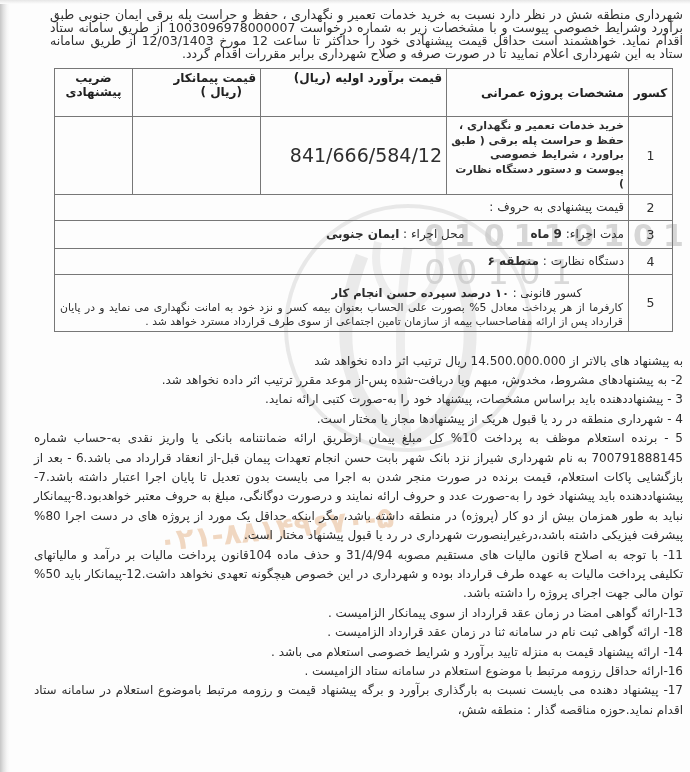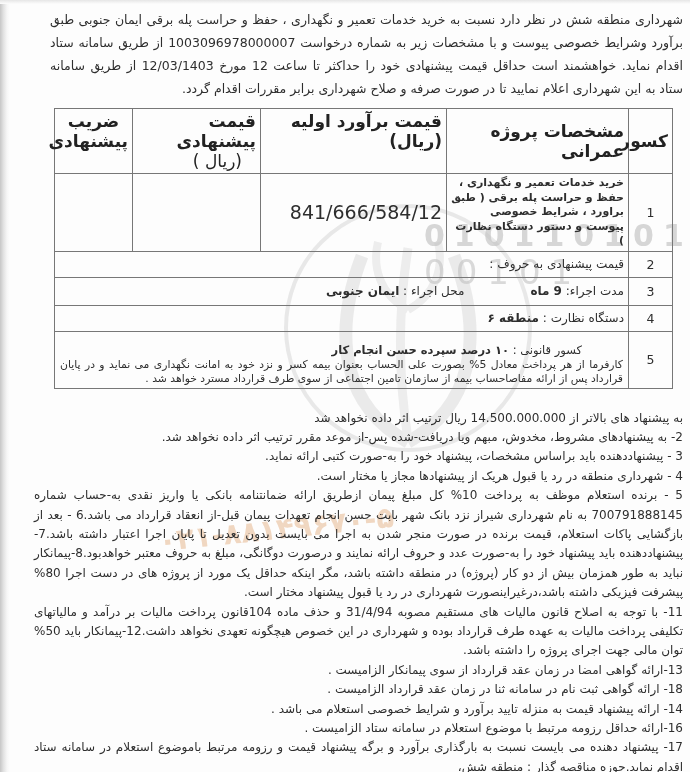--- a/index.html
+++ b/index.html
@@ -18,31 +18,31 @@
     letter-spacing:9px;color:#c2c2c2;opacity:.65;}
   .wm-digits2{position:absolute;left:424px;top:252px;font-weight:normal;font-size:34px;
     letter-spacing:10px;color:#c2c2c2;opacity:.6;}
   .wm-brand{position:absolute;left:243px;top:400px;font-weight:bold;font-size:30px;
     color:#b9b9b9;opacity:.55;letter-spacing:1px;}
   .wm-phone{position:absolute;left:158px;top:512px;font-weight:bold;font-size:29px;
     letter-spacing:7px;color:#e5b287;opacity:.5;transform:rotate(-6deg);direction:ltr;}
   .wm-logo{position:absolute;left:280px;top:190px;opacity:.55;}
   
   .content{position:absolute;z-index:1;top:6px;right:5px;left:34px;direction:rtl;}
-  .intro{margin:2px 2px 8px 16px;font-size:12.5px;line-height:23px;
+  .intro{margin:2px 2px 8px 16px;font-size:12.5px;line-height:13px;
     text-align:justify;text-align-last:right;}
   table.spec{border-collapse:collapse;table-layout:fixed;width:618px;
     margin:4px 12px 6px auto;background:transparent;}
   table.spec th,table.spec td{border:1px solid #777;padding:2px 4px;background:transparent;}
-  th{font-size:17px;font-weight:bold;color:#222;}
+  th{font-size:12px;font-weight:bold;color:#222;}
   .h-row{vertical-align:middle;text-align:center;}
   .h-spec{vertical-align:middle;text-align:right;}
   .h-est{vertical-align:top;text-align:right;}
   .h-prop{vertical-align:top;text-align:right;}
-  .h-prop .sub{display:block;font-weight:normal;padding-right:14px;}
+  .h-prop .sub{display:block;font-weight:bold;padding-right:14px;}
   .h-factor{vertical-align:top;text-align:center;}
   tr.hdr{height:48px;}
   tr.r1{height:68px;} tr.r2{height:26px;} tr.r3{height:28px;}
   tr.r4{height:26px;} tr.r5{height:46px;}
   td.no{font-size:12.5px;text-align:center;vertical-align:middle;}
   td.spec-cell{font-size:11px;font-weight:bold;line-height:14.5px;text-align:right;vertical-align:middle;}
   td.est-cell{font-size:19px;font-weight:normal;text-align:right;vertical-align:middle;}
   td.merged{font-size:12px;text-align:right;vertical-align:middle;}
   .b{font-weight:bold;}
   .row3-flex{display:flex;gap:66px;align-items:center;}
@@ -83,21 +83,21 @@
           <col style="width:186px">
         <col style="width:128px">
           <col style="width:78px">
       </colgroup>
       <tbody>
           <tr class="hdr">
         <th class="h-row">کسور</th>
         <th class="h-spec">مشخصات پروژه عمرانی</th>
         <th class="h-est">قیمت برآورد اولیه (ریال)</th>
         <th class="h-prop">
-          <span>قیمت پیشنهادی</span>
+          <span>قیمت پیمانکار</span>
           <span class="sub">(ریال )</span>
         </th>
         <th class="h-factor">ضریب پیشنهادی</th>
       </tr>
       <tr class="r1">
         <td class="no">1</td>
         <td class="spec-cell">خرید خدمات تعمیر و نگهداری ، حفظ و حراست پله برقی ( طبق براورد ، شرایط  خصوصی پیوست و دستور دستگاه نظارت )</td>
         <td class="est-cell"><span dir="ltr">841/666/584/12</span></td>
         <td></td>
         <td></td>

